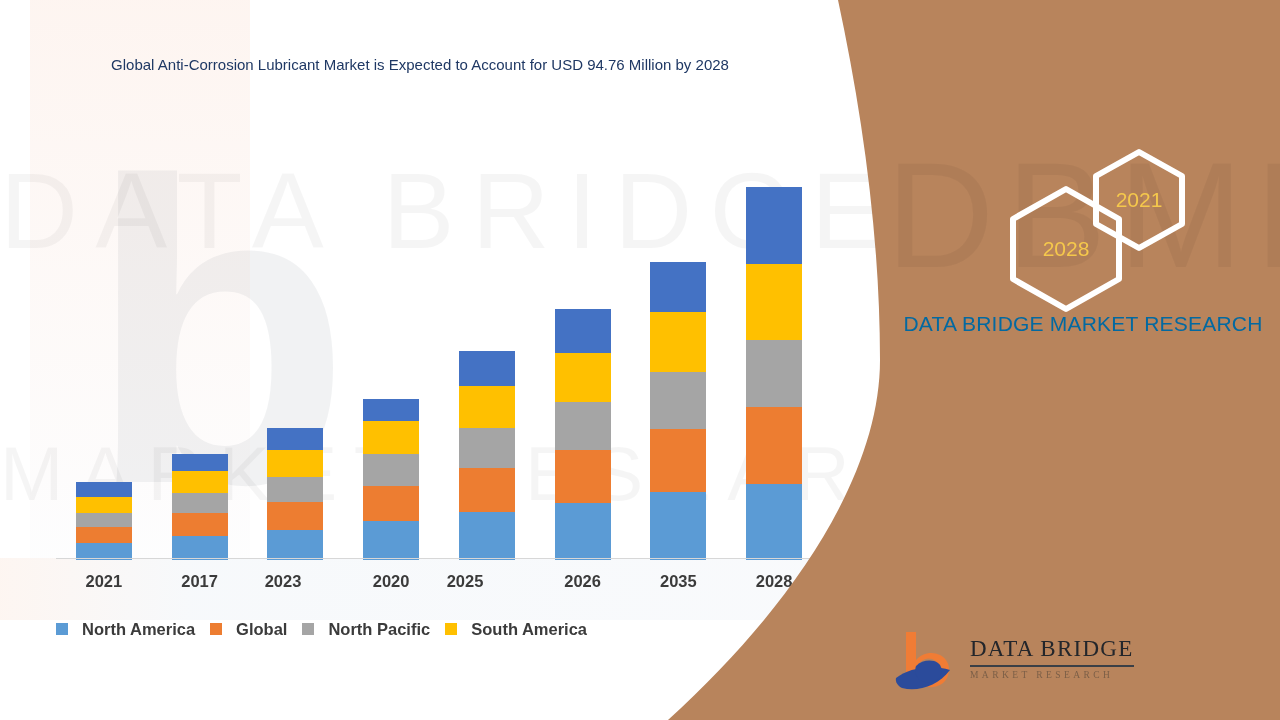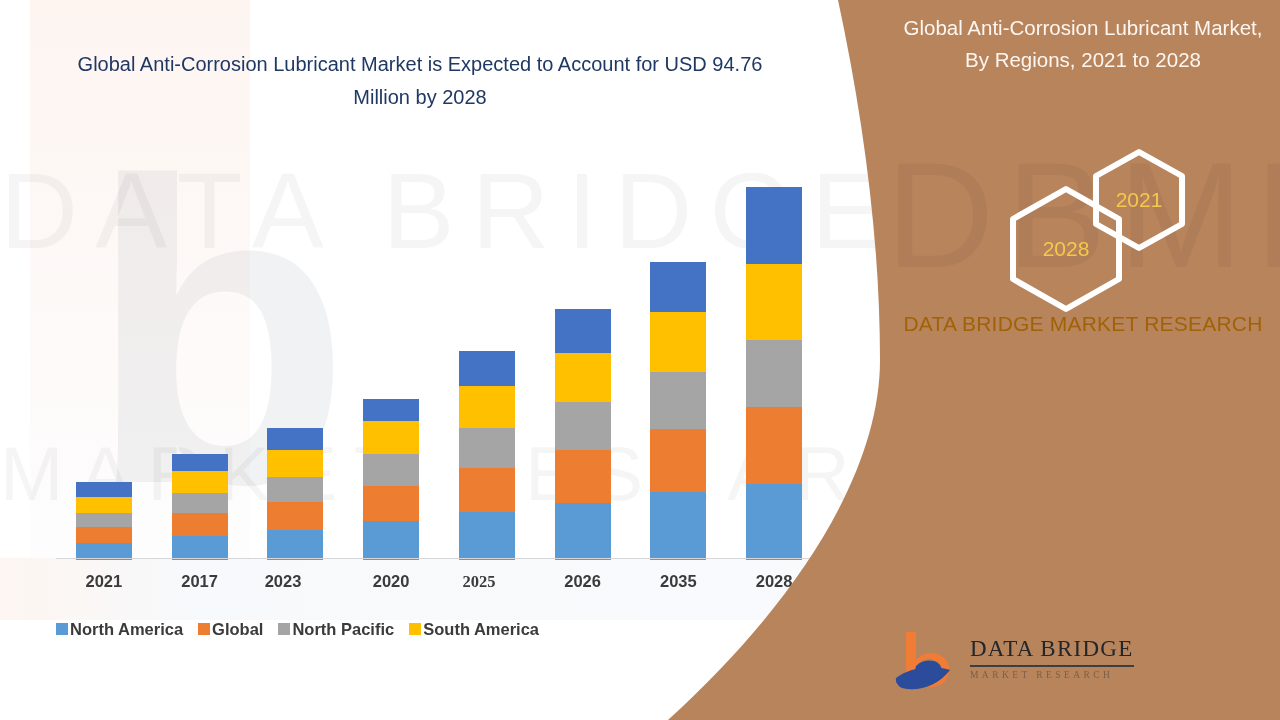--- a/index.html
+++ b/index.html
@@ -33,21 +33,21 @@
   #wm-line2 { top:430px; font-size:76px; letter-spacing:.22em; }
   #wm-b {
     position:absolute; left:88px; top:118px; width:300px; height:470px;
     opacity:.05; color:#123; font-size:430px; line-height:430px; font-weight:700;
     user-select:none;
   }
 
   
   #chart-title {
     position:absolute; left:60px; top:48px; width:720px;
-    text-align:center; color:#1F3864; font-size:20px; line-height:33px;
+    text-align:center; color:#1F3864; font-size:15px; line-height:33px;
     font-weight:400;
   }
 
   
   #plot { position:absolute; left:56px; top:150px; width:766px; height:410px; }
   #axis-line {
     position:absolute; left:56px; top:558px; width:766px; height:1px;
     background:#d7d7d7;
   }
   .bar-col {
@@ -61,21 +61,21 @@
   .x-label {
     position:absolute; width:90px; text-align:center;
     color:#3b3b3b; font-size:16.5px; font-weight:700; top:0;
   }
 
   
   #legend {
     position:absolute; left:56px; top:616px; width:766px; height:26px;
     display:flex; align-items:center; gap:15px;
   }
-  .legend-item { display:flex; align-items:center; gap:2px; }
+  .legend-item { display:flex; align-items:center; gap:14px; }
   .legend-swatch { width:12px; height:12px; flex:0 0 12px; }
   .legend-label { color:#3b3b3b; font-size:16.5px; font-weight:700; white-space:nowrap; }
 
   
   #brand-panel {
     position:absolute; left:0; top:0; width:1280px; height:720px;
     pointer-events:none;
   }
   #brand-shape { position:absolute; inset:0; }
   #brand-content {
@@ -99,21 +99,21 @@
     display:flex; align-items:center; justify-content:center;
     color:#F5C84C; font-size:20px; font-weight:400;
   }
   #hex-2021 { left:205px; top:148px; width:96px; height:104px; }
   #hex-2028 { left:120px; top:184px; width:120px; height:130px; }
   #hex-2021 .hex-label { font-size:21px; }
   #hex-2028 .hex-label { font-size:21px; }
 
   #brand-name {
     position:absolute; left:8px; top:308px; width:378px; text-align:center;
-    color:#a16207; font-size:21px; line-height:31px; font-weight:400;
+    color:#0369a1; font-size:21px; line-height:31px; font-weight:400;
     letter-spacing:.01em;
   }
 
   
   #logo { position:absolute; left:6px; top:626px; width:240px; height:78px; }
   #logo-mark { position:absolute; left:0; top:0; width:74px; height:78px; }
   #logo-text { position:absolute; left:78px; top:10px; width:170px; }
   #logo-title {
     color:#23262b; font-size:23px; font-weight:400; letter-spacing:.055em;
     font-family:"Liberation Serif", serif; white-space:nowrap;
@@ -197,21 +197,21 @@
           <div class="seg" style="background: rgb(237, 125, 49); height: 77.1507px;"></div>
           <div class="seg" style="background: rgb(91, 155, 213); height: 75.9698px;"></div>
         </div>
       </div>
     <div id="axis-line"></div>
     <div id="x-labels">
         <div class="x-label" style="left: 2.875px;">2021</div>
         <div class="x-label" style="left: 98.625px;">2017</div>
         <div class="x-label" style="left: 182px;">2023</div>
         <div class="x-label" style="left: 290.125px;">2020</div>
-        <div class="x-label" style="left: 378px; font-family: Liberation Serif, serif;">2025</div>
+        <div class="x-label" style="left: 364px;">2025</div>
         <div class="x-label" style="left: 481.625px;">2026</div>
         <div class="x-label" style="left: 577.375px;">2035</div>
         <div class="x-label" style="left: 673.125px;">2028</div>
       </div>
     <div id="legend">
         <div class="legend-item">
           <span class="legend-swatch" style="background: rgb(91, 155, 213);"></span>
           <span class="legend-label">North America</span>
         </div>
         <div class="legend-item">
@@ -230,21 +230,20 @@
   </div>
 
   <div id="brand-panel">
     <svg id="brand-shape" viewBox="0 0 1280 720" preserveAspectRatio="none">
       <path id="brand-path" d="M 838 0 L 1280 0 L 1280 720 L 668 720 C 800 600 880 470 880 360 C 880 236 862 112 838 0 Z" fill="#B8845C"></path>
     </svg>
 
     <div id="brand-content">
       <div id="brand-wm">DBMR</div>
 
-      <div id="brand-heading">Global Anti-Corrosion Lubricant Market, By Regions, 2021 to 2028</div>
 
       <div class="hexagon" id="hex-2028">
         <svg viewBox="0 0 120 130" width="120" height="130">
           <polygon points="60,5 113,35 113,95 60,125 7,95 7,35" fill="none" stroke="#ffffff" stroke-width="6" stroke-linejoin="round"></polygon>
         </svg>
         <span class="hex-label">2028</span>
       </div>
 
       <div class="hexagon" id="hex-2021">
         <svg viewBox="0 0 96 104" width="96" height="104">

